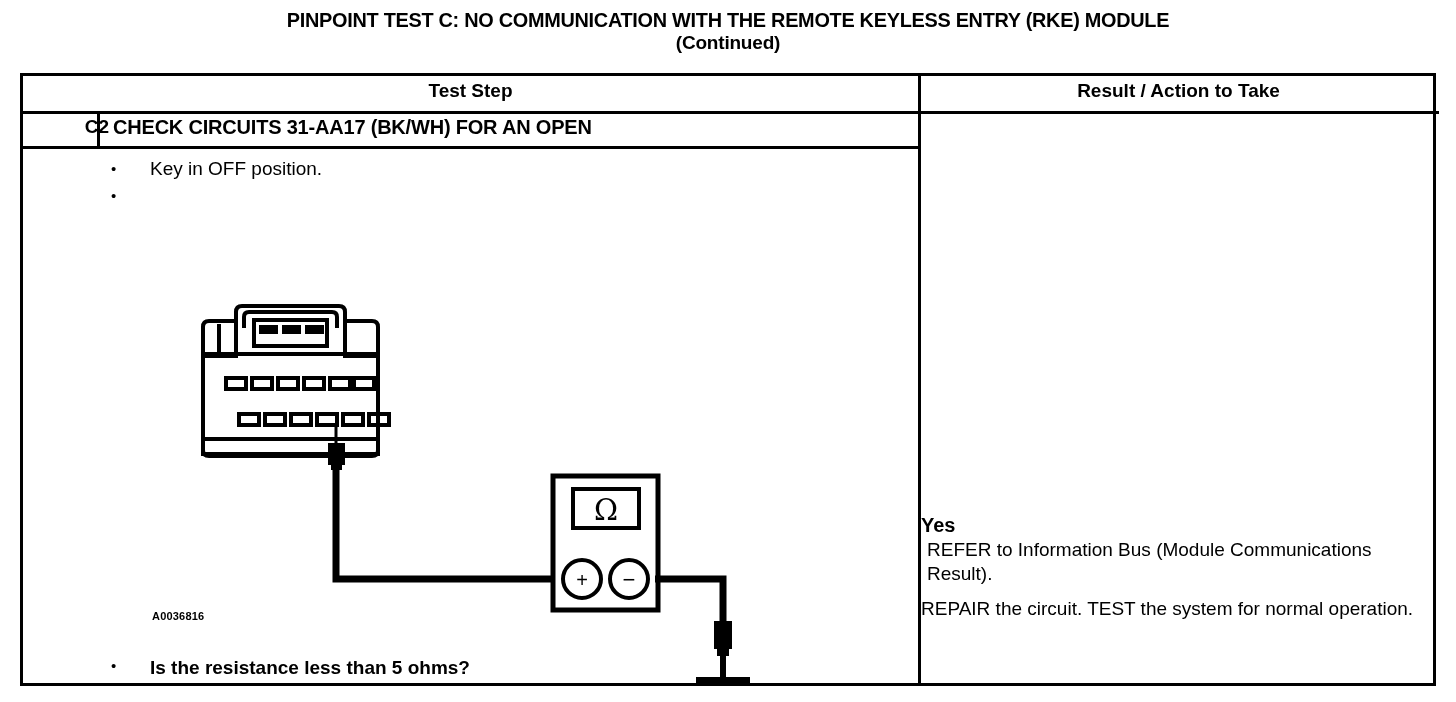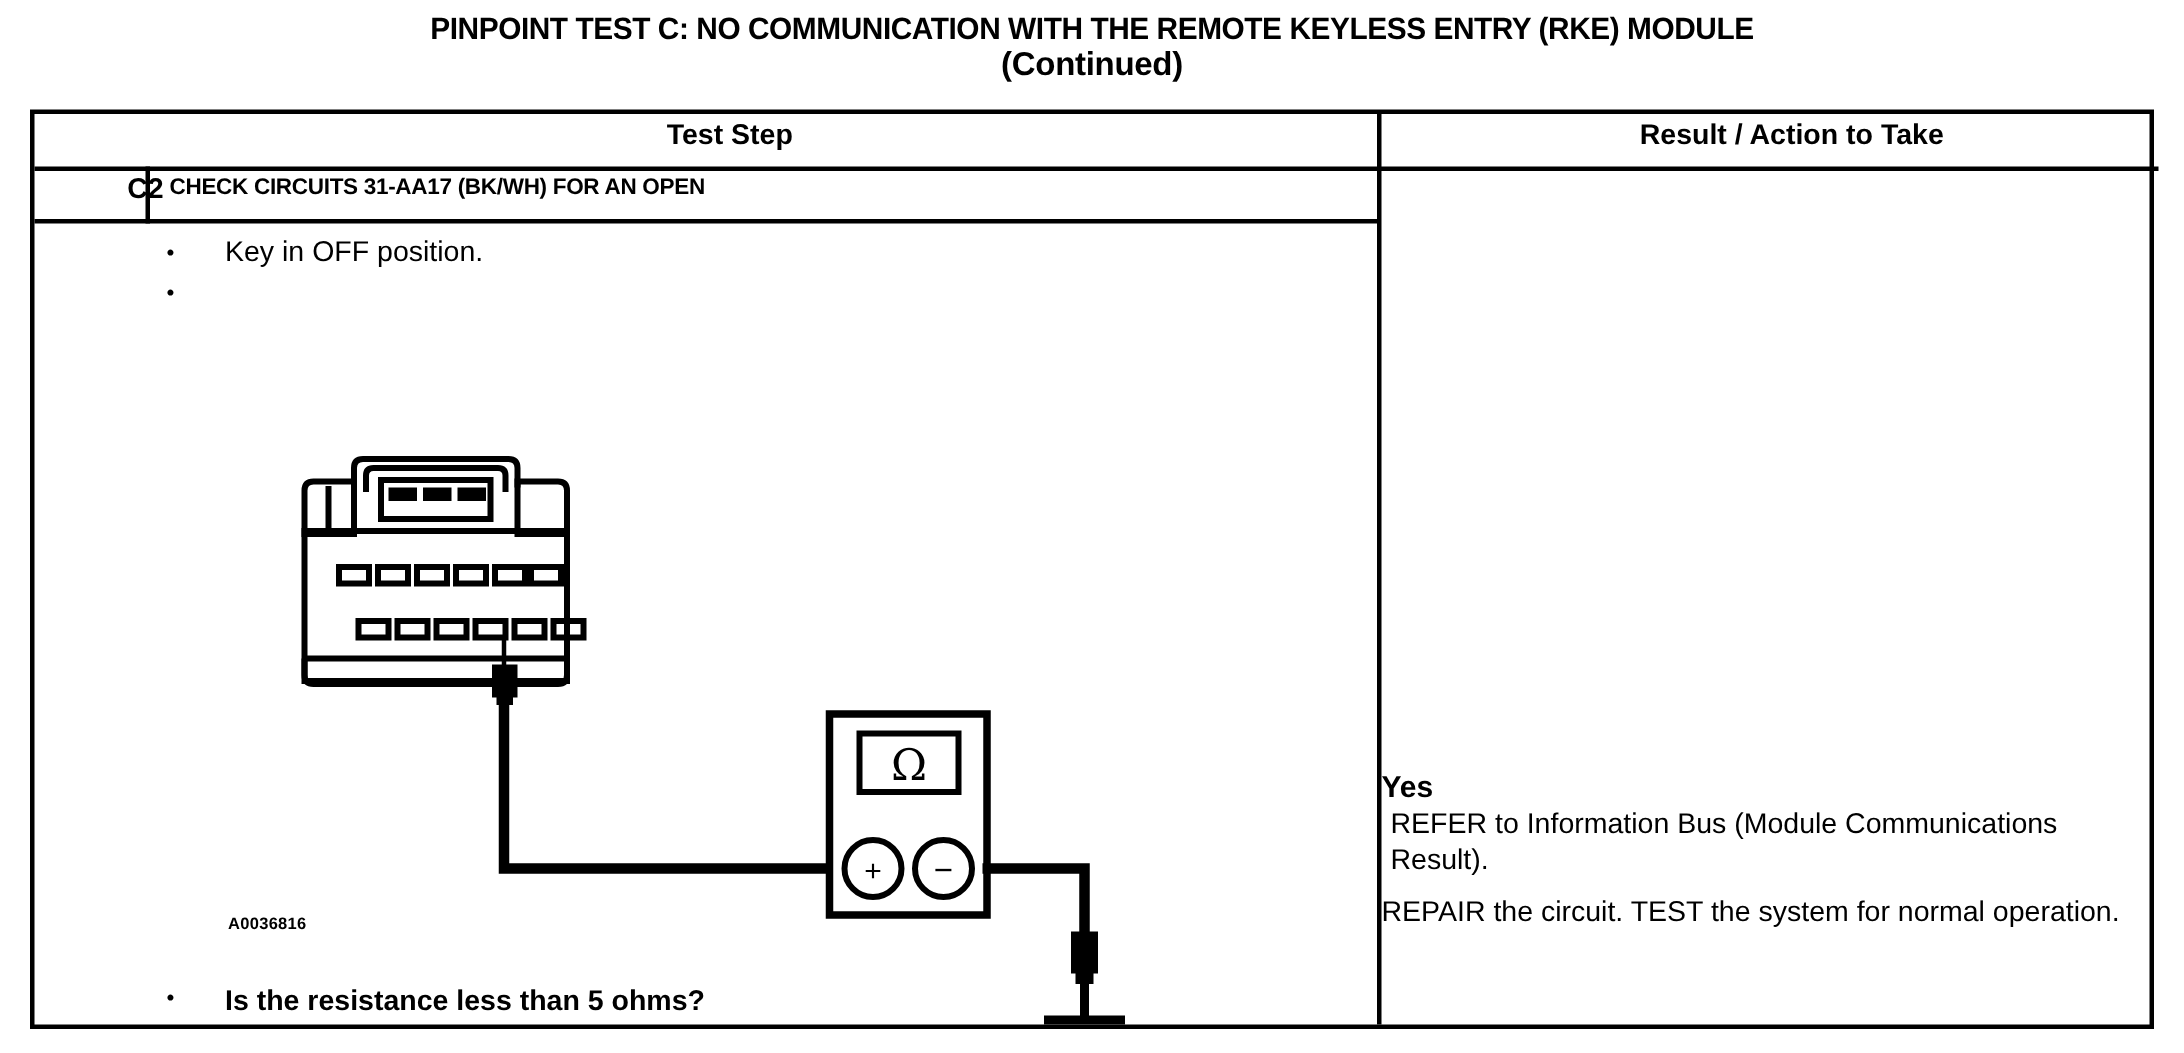--- a/index.html
+++ b/index.html
@@ -32,21 +32,21 @@
   }
   .title-line1 {
     font-size: 20.5px;
     font-weight: bold;
     letter-spacing: -0.3px;
     line-height: 24px;
     transform: scaleX(0.97);
     white-space: nowrap;
   }
   .title-line2 {
-    font-size: 22px;
+    font-size: 19px;
     font-weight: bold;
     line-height: 22px;
     letter-spacing: -0.2px;
   }
 
   
   .table {
     position: absolute;
     left: 20px;
     top: 73px;
@@ -87,40 +87,39 @@
     height: 38px;
     background: #000;
   }
 
   .th {
     position: absolute;
     top: 4px;
     font-size: 19px;
     font-weight: bold;
     text-align: center;
-    margin-left: 16px;
   }
   .th-teststep { left: 0; width: 895px; }
   .th-result   { left: 898px; width: 515px; text-align: center; }
 
   .c2-id {
     position: absolute;
     left: 0;
     top: 40px;
     width: 74px;
     text-align: center;
     font-size: 19px;
     font-weight: bold;
     padding-left: 37px;
   }
   .c2-title {
     position: absolute;
     left: 90px;
     top: 40px;
-    font-size: 15px;
+    font-size: 20px;
     font-weight: bold;
     letter-spacing: -0.2px;
   }
 
   
   .bullets {
     position: absolute;
     left: 80px;
     top: 80px;
     width: 790px;

